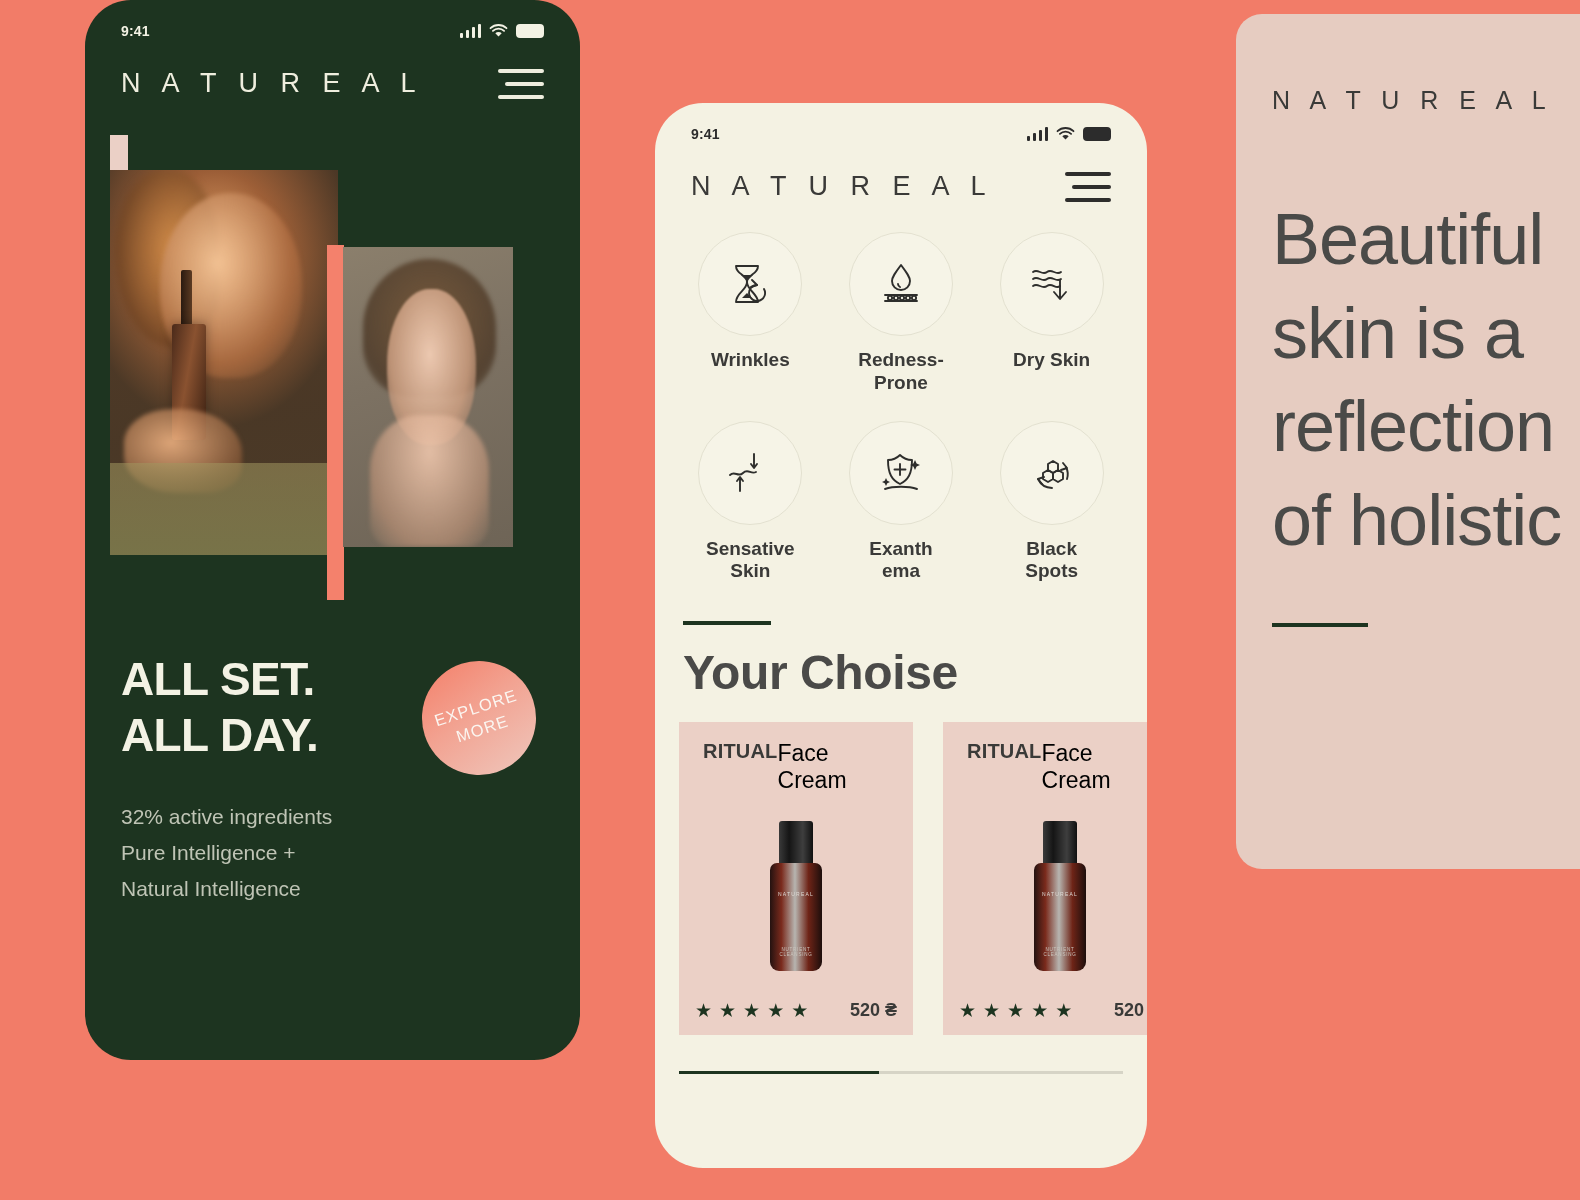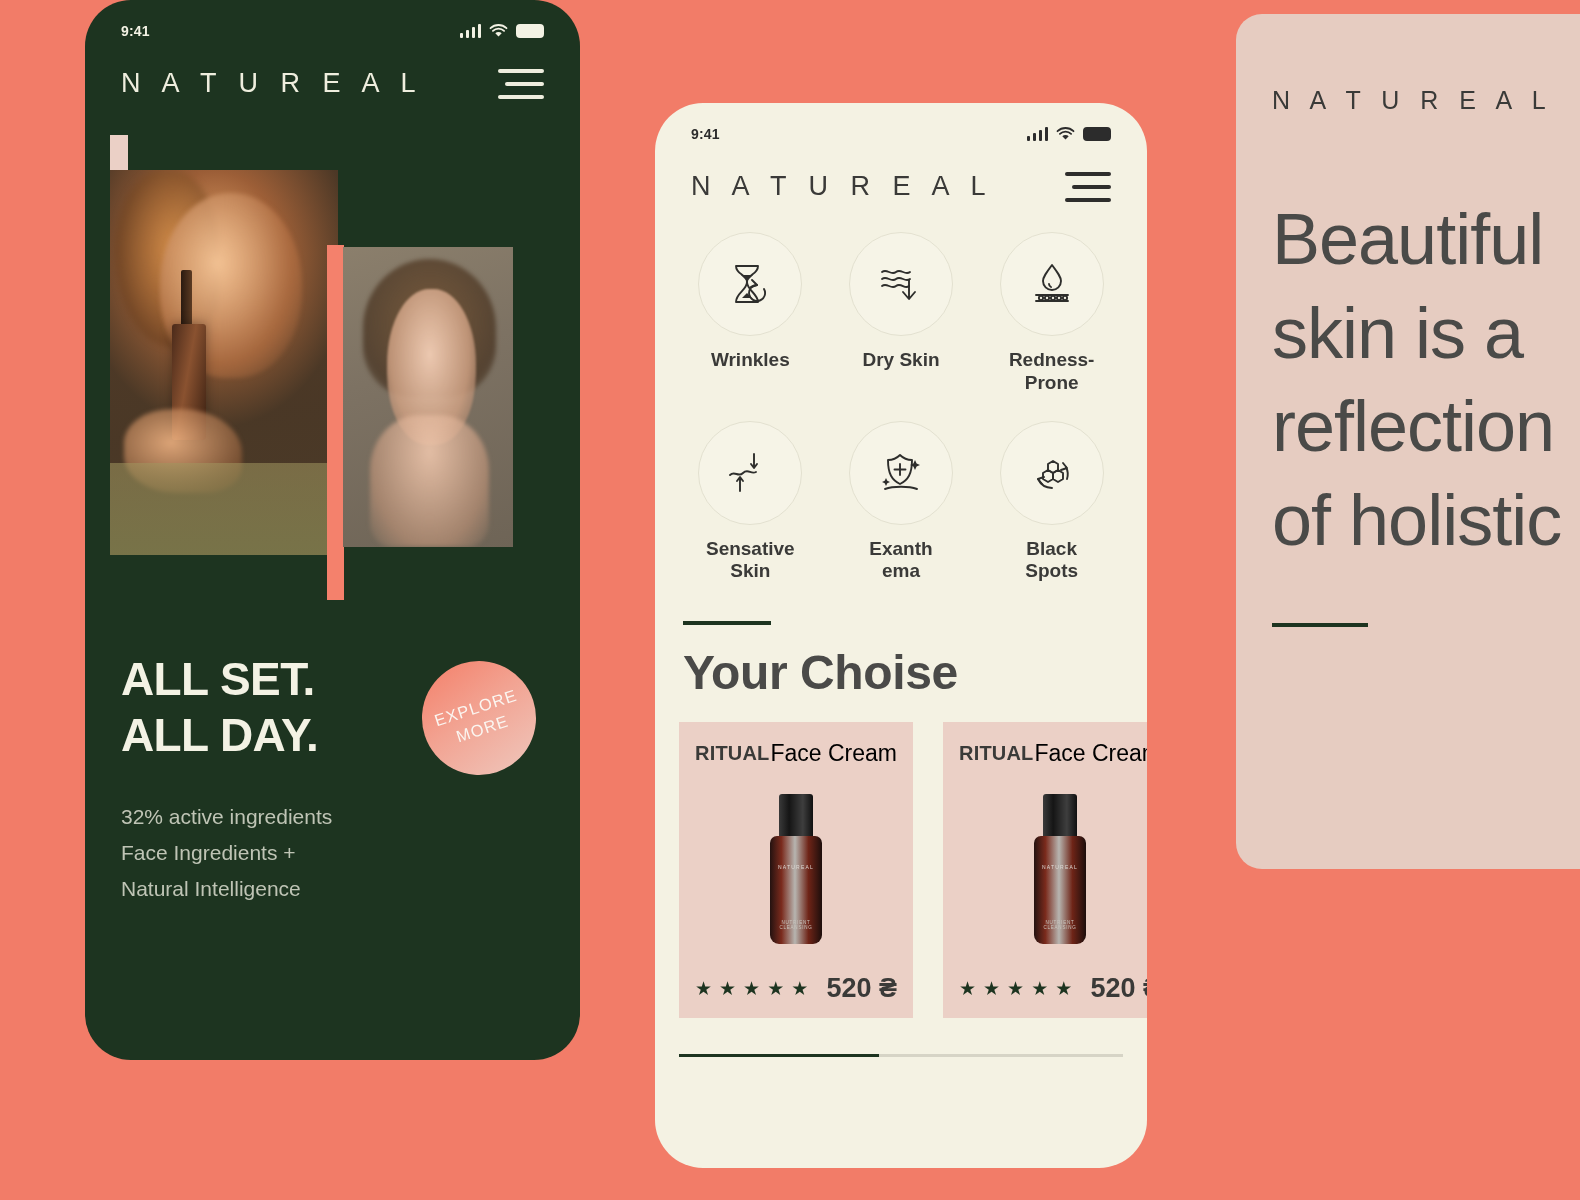--- a/index.html
+++ b/index.html
@@ -166,21 +166,21 @@
   .section-title {
     font-size:48px; font-weight:bold; color:#4A4A48;
     margin:20px 0 0 28px; letter-spacing:-.4px;
   }
 
   .cards { display:flex; gap:30px; padding:22px 0 0 24px; }
   .p-card {
     width:234px; background:#EBD0C6; flex:none; padding:18px 16px 14px 16px;
     display:flex; flex-direction:column; cursor:pointer;
   }
-  .p-top { display:flex; align-items:center; justify-content:space-between; }
+  .p-top { display:flex; align-items:flex-start; justify-content:space-between;margin-left:8px; }
   .p-brand { font-size:20px; font-weight:bold; color:#3A3A38; letter-spacing:.2px; }
   .p-type { font-size:23px; color:#000000; }
   .p-img { height:180px; display:flex; align-items:center; justify-content:center; margin:12px 0 14px 0; }
   .bottle-vis { width:52px; height:150px; position:relative; }
   .bottle-vis .cap {
     position:absolute; top:0; left:9px; width:34px; height:44px;
     background:linear-gradient(90deg,#3a3a3a,#151515 30%,#3e3e3e 70%,#101010);
     border-radius:3px 3px 1px 1px;
   }
   .bottle-vis .body {
@@ -192,21 +192,21 @@
     position:absolute; top:70px; left:8px; width:36px; height:6px;
     font-size:5px; color:#ddd9d4; letter-spacing:1.2px; text-align:center;
   }
   .bottle-vis .lbl2 {
     position:absolute; top:126px; left:6px; width:40px;
     font-size:4.5px; color:#c9c4bd; letter-spacing:.8px; text-align:center;
   }
   .p-bot { display:flex; align-items:center; justify-content:space-between; margin-top:auto; }
   .stars { display:flex; gap:7px; }
   .stars span { color:#1D3420; font-size:19px; line-height:1; }
-  .p-price { font-size:27px; font-weight:bold; color:#3A3A38; }
+  .p-price { font-size:18px; font-weight:bold; color:#3A3A38; }
 
   .progress { margin:36px 24px 0 24px; height:3px; background:#D6D4C6; position:relative; }
   .progress i { position:absolute; left:0; top:0; height:3px; width:45%; background:#1D3420; display:block; }
 
   
   .panel {
     position:absolute; left:1236px; top:14px; width:380px; height:855px;
     background:#E6CCC1; border-radius:26px; padding:72px 0 0 36px; overflow:hidden;
   }
   .panel .wordmark2 {
@@ -278,21 +278,21 @@
         <span>ALL SET.</span><br>
         <span>ALL DAY.</span>
       </h1>
       <div class="explore-badge">
         <span>EXPLORE</span>
         <span>MORE</span>
       </div>
     </div>
     <p>
       <span>32% active ingredients</span><br>
-      <span>Face Ingredients +</span><br>
+      <span>Pure Intelligence +</span><br>
       <span>Natural Intelligence</span>
     </p>
   </div>
 </div>
 
 <div class="phone-light light">
 
   <div class="statusbar">
     <div class="status-time">9:41</div>
     <div class="status-right">
@@ -333,44 +333,44 @@
           <path d="M40 31a8 8 0 1 1-7-4"></path>
             <path d="M28 22l5 5-6 2"></path>
         </svg>
       </div>
       <div class="cat-label">Wrinkles</div>
     </div>
 
     <div class="cat">
       <div class="cat-circle">
         <svg width="52" height="52" viewBox="0 0 52 52" fill="none" stroke="#2E2E2C" stroke-width="1.9" stroke-linecap="round" stroke-linejoin="round">
-          <path d="M7 14c5-4 9 4 14 0s9 4 14 0"></path>
-          <path d="M7 21c5-4 9 4 14 0s9 4 14 0"></path>
-          <path d="M7 28c5-4 9 4 14 0s9 4 13 0"></path>
-          <path d="M34 22v18M28 34l6 7 6-7"></path>
-        </svg>
-      </div>
-      <div class="cat-label">Dry Skin</div>
-    </div>
-
-    <div class="cat">
-      <div class="cat-circle">
-        <svg width="52" height="52" viewBox="0 0 52 52" fill="none" stroke="#2E2E2C" stroke-width="1.9" stroke-linecap="round" stroke-linejoin="round">
           <path d="M26 7c6 8 9 12 9 16a9 9 0 0 1-18 0c0-4 3-8 9-16z"></path>
           <path d="M23 26a3.5 3.5 0 0 0 2 3"></path>
           <path d="M10 37h32M10 43h32"></path>
           <circle cx="15" cy="40" r="2.1"></circle>
             <circle cx="21" cy="40" r="2.1"></circle>
           <circle cx="27" cy="40" r="2.1"></circle>
             <circle cx="33" cy="40" r="2.1"></circle>
             <circle cx="39" cy="40" r="2.1"></circle>
         </svg>
       </div>
       <div class="cat-label" style="white-space:pre-line">Redness-
 Prone</div>
+    </div>
+
+    <div class="cat">
+      <div class="cat-circle">
+        <svg width="52" height="52" viewBox="0 0 52 52" fill="none" stroke="#2E2E2C" stroke-width="1.9" stroke-linecap="round" stroke-linejoin="round">
+          <path d="M7 14c5-4 9 4 14 0s9 4 14 0"></path>
+          <path d="M7 21c5-4 9 4 14 0s9 4 14 0"></path>
+          <path d="M7 28c5-4 9 4 14 0s9 4 13 0"></path>
+          <path d="M34 22v18M28 34l6 7 6-7"></path>
+        </svg>
+      </div>
+      <div class="cat-label">Dry Skin</div>
     </div>
 
     <div class="cat">
       <div class="cat-circle">
         <svg width="52" height="52" viewBox="0 0 52 52" fill="none" stroke="#2E2E2C" stroke-width="1.9" stroke-linecap="round" stroke-linejoin="round">
           <path d="M6 28c5-5 8 3 13-2s8 2 13-1"></path>
           <path d="M30 7v13M27 17l3 4 3-4"></path>
           <path d="M16 44V31M13 34l3-4 3 4"></path>
         </svg>
       </div>

